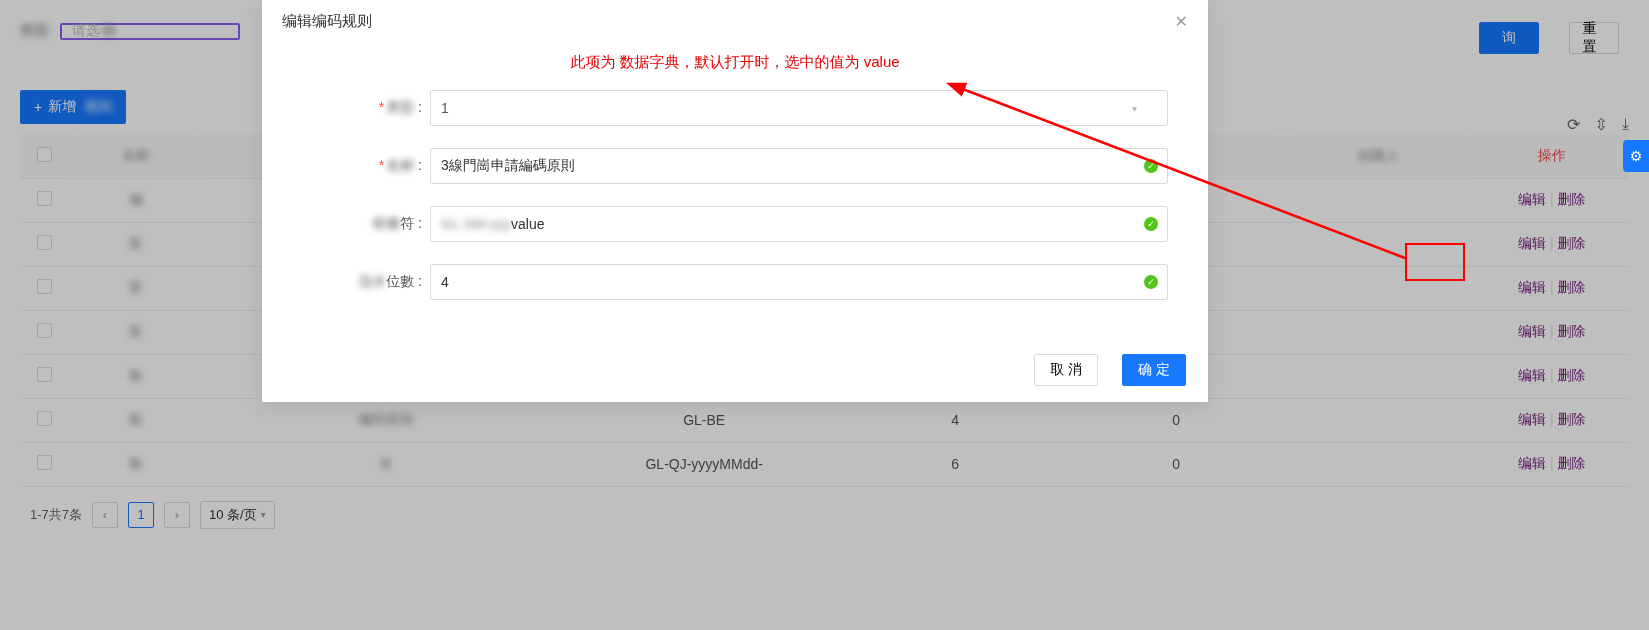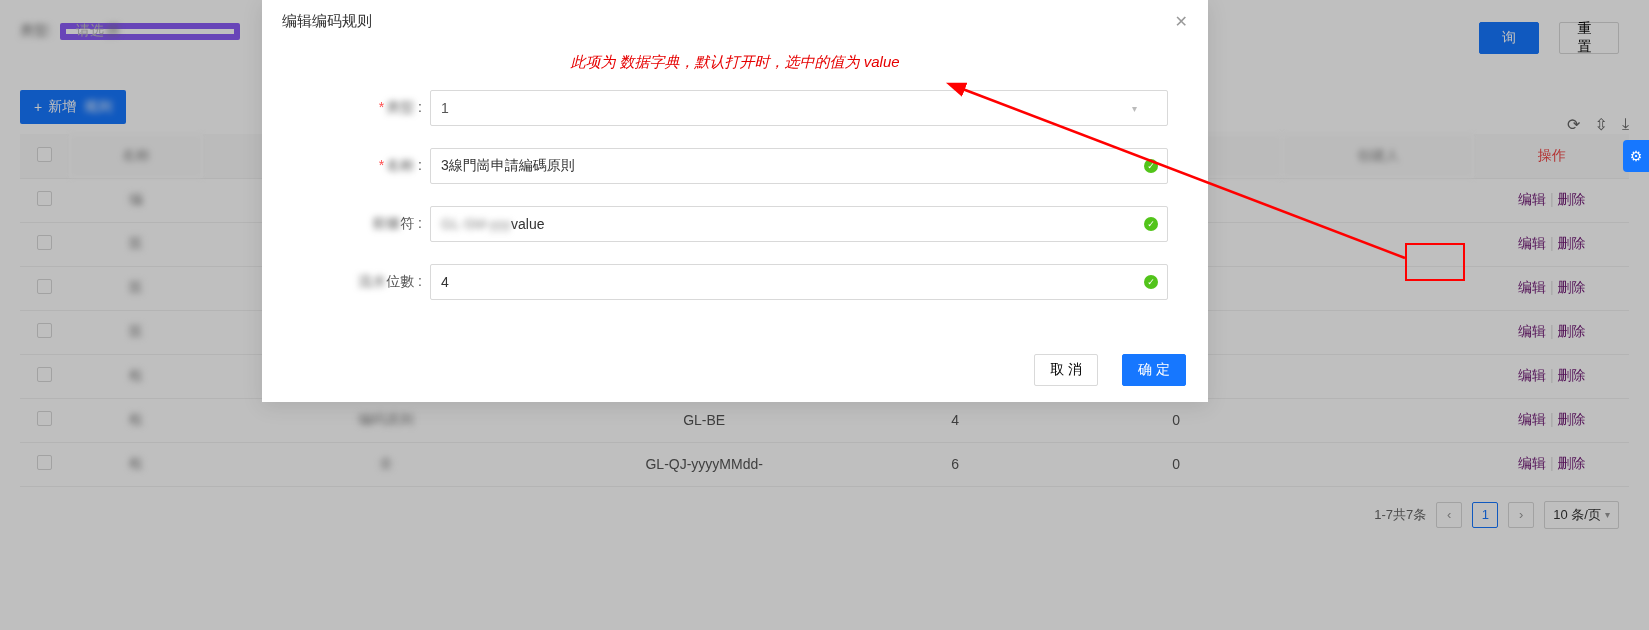--- a/index.html
+++ b/index.html
@@ -1,48 +1,48 @@
 <!DOCTYPE html>
 <html><head>
 <meta charset="utf-8">
 <style>
 * { box-sizing: border-box; margin: 0; padding: 0; }
 body { font-family: -apple-system, "PingFang SC", "Microsoft YaHei", sans-serif; font-size: 14px; color: #333; background: #fff; width: 1649px; height: 630px; overflow: hidden; position: relative; }
 .page { position: relative; width: 100%; height: 100%; }
 .overlay { position: absolute; inset: 0; background: rgba(0,0,0,0.25); z-index: 5; }
 .filter-bar { display: flex; align-items: center; padding: 22px 20px 10px; gap: 8px; }
 .filter-label { color: #666; filter: blur(3px); }
-.select-trigger { width: 180px; height: 17px; border: 6px solid #8b5cf6; border-radius: 2px; padding: 0 10px; display: flex; align-items: center; color: #bfbfbf; background: #fff; }
+.select-trigger { width: 180px; height: 17px; border: 2px solid #8b5cf6; border-radius: 2px; padding: 0 10px; display: flex; align-items: center; color: #bfbfbf; background: #fff; }
 .select-trigger .blur { filter: blur(3px); color:#777; margin-left:2px;}
 .btn { height: 32px; padding: 0 15px; border-radius: 2px; border: 1px solid #d9d9d9; background: #fff; cursor: pointer; font-size: 14px; display: inline-flex; align-items: center; justify-content: center; }
 .btn-primary { background: #1677ff; border-color: #1677ff; color: #fff; }
 .btn-query { position: absolute; right: 110px; top: 22px; height:32px; width:60px;}
-.btn-reset { position: absolute; right: 30px; top: 22px; height:32px; width:60px; letter-spacing:6px; padding-left:12px;}
+.btn-reset { position: absolute; right: 30px; top: 22px; height:32px; width:50px; letter-spacing:6px; padding-left:12px;}
 .toolbar { display:flex; align-items:center; padding: 40px 20px 10px; }
 .btn-add { background: #1677ff; border-color:#1677ff; color:#fff; height:34px; padding:0 14px; display:inline-flex; gap:6px; align-items:center; border-radius:2px;}
 .btn-add .blur1{ filter: blur(3px); margin-left:2px;}
 .tool-right { position:absolute; right:20px; top:115px; display:flex; gap:14px; color:#555;}
 .tool-right span { cursor:pointer; font-size:16px; color:#666;}
 .settings-side { position:absolute; right:0; top:140px; width:26px; height:32px; background:#1677ff; border-radius:4px 0 0 4px; display:flex; align-items:center; justify-content:center; color:#fff; z-index:7;}
 .table { width: calc(100% - 40px); margin: 0 20px; border-collapse: collapse; }
 .table th, .table td { text-align: center; height: 44px; border-bottom: 1px solid #f0f0f0; font-weight: normal; color: #555; }
 .table th { background: #fafafa; color:#ef4444;}
 .table td.blur, .table th.blur { filter: blur(3px); color:#888; }
 .chk { width:15px; height:15px; border:1px solid #d9d9d9; display:inline-block; background:#fff; border-radius:2px;}
 .link { color: #701a75; cursor:pointer; }
 .sep { color:#e0e0e0; margin:0 4px;}
-.pager { display:flex; justify-content:flex-end; align-items:center; gap:10px; padding:14px 30px; color:#666; font-size:13px;}
+.pager { display:flex; align-items:center; gap:10px; padding:14px 30px; color:#666; font-size:13px;}
 .pager .pg-btn { width:26px; height:26px; border:1px solid #d9d9d9; border-radius:2px; display:inline-flex; align-items:center; justify-content:center; color:#999;}
 .pager .pg-btn.active { border-color:#1677ff; color:#1677ff;}
 .pager .size-sel { height:28px; border:1px solid #d9d9d9; border-radius:2px; padding:0 8px; display:flex; align-items:center; gap:4px; color:#333;}
 .modal { position:absolute; top:0; left:262px; width:946px; background:#fff; z-index:20; box-shadow:0 4px 20px rgba(0,0,0,.1);}
 .modal-head { display:flex; align-items:center; justify-content:space-between; padding:12px 20px; font-size:15px; color:#333;}
 .close-x { color:#999; font-size:16px; cursor:pointer;}
 .modal-body { padding: 6px 40px 20px; }
-.annot { color:#e60000; font-size:15px; text-align:center; padding: 4px 0 18px; font-style: italic;}
+.annot { color:#e60000; font-size:15px; text-align:center; padding: 4px 0 18px;}
 .form-row { display:flex; align-items:center; margin-bottom:22px;}
 .form-label { width:128px; text-align:right; padding-right:8px; color:#555; white-space:nowrap;}
 .form-label .req{ color:#ff4d4f; margin-right:2px;}
 .form-label .blur{ filter: blur(3px);}
 .form-ctrl { flex:1; position:relative;}
 .input, .select-box { width:100%; height:36px; border:1px solid #d9d9d9; border-radius:2px; padding:0 30px 0 10px; display:flex; align-items:center; color:#333; background:#fff;}
 .select-box { color:#555;}
 .select-box .chev { margin-left:auto; color:#bbb; font-size:10px;}
 .check-ic { position:absolute; right:10px; top:50%; transform:translateY(-50%); width:14px; height:14px; background:#52c41a; border-radius:50%; display:flex; align-items:center; justify-content:center; color:#fff; font-size:9px;}
 .modal-foot { display:flex; justify-content:flex-end; gap:24px; padding:12px 22px 16px;}

